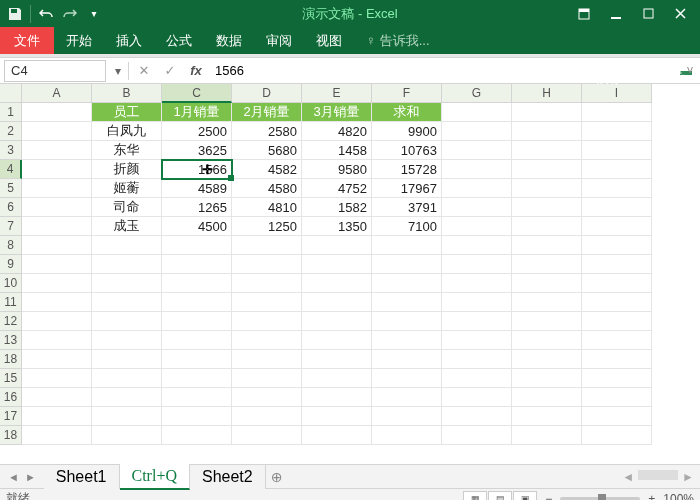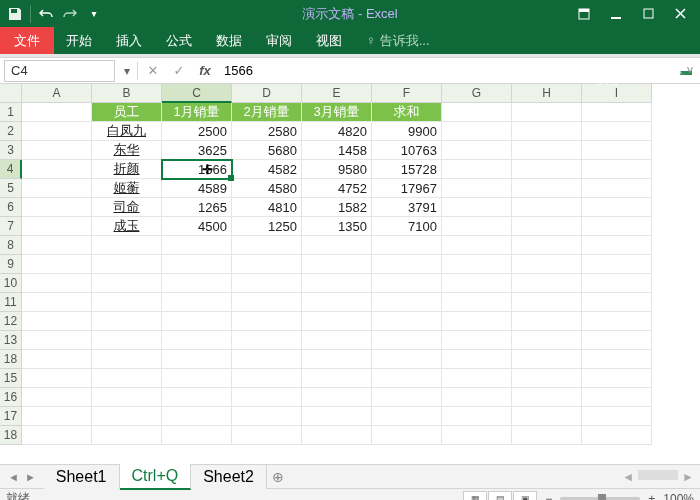--- a/index.html
+++ b/index.html
@@ -1,58 +1,58 @@
 <!DOCTYPE html>
 <html><head>
 <meta charset="utf-8">
 <style>
   * { box-sizing: border-box; margin: 0; padding: 0; font-family: "Microsoft YaHei", sans-serif; }
   body { width: 700px; height: 500px; background: #fff; overflow: hidden; font-size: 12px; }
   .titlebar { height: 27px; background: #0e6837; display: flex; align-items: center; color: #fff; position: relative; }
   .qat { display: flex; align-items: center; gap: 2px; padding-left: 4px; }
   .qat-btn { width: 22px; height: 22px; display: flex; align-items: center; justify-content: center; cursor: pointer; }
   .qat-sep { width:1px; height:18px; background: rgba(255,255,255,0.25); margin: 0 2px;}
-  .title-text { position: absolute; left: 50%; transform: translateX(-50%); font-size: 13px; color: #c4b5fd; }
+  .title-text { position: absolute; left: 50%; transform: translateX(-50%); font-size: 13px; color: #86efac; }
   .win-controls { margin-left: auto; display: flex; align-items: center; gap: 4px; padding-right: 6px; }
   .win-btn { width: 28px; height: 22px; display:flex;align-items:center;justify-content:center;font-size:13px;cursor:pointer;}
   .ribbon-tabs { height: 27px; background: #0e6837; display: flex; align-items: stretch; color: #fff; }
   .rtab { padding: 0 12px; display:flex;align-items:center;font-size:13px;cursor:pointer;}
   .rtab.file { background: #ef4444; padding:0 14px;}
   .rtab.tellme { color: #b7d8c4; display:flex;align-items:center;gap:4px;}
   .rtab-right { margin-left:auto; display:flex; gap:16px; padding-right:8px;margin-top:44px;}
   .share-btn { background:#2e8b57; color:#fff; padding:2px 8px; display:flex;align-items:center;gap:4px; font-size:13px;}
   .ribbon-sep { height:4px; background:#e6e6e6; border-bottom:1px solid #d4d4d4;}
   .formula-bar { height:26px; display:flex; align-items:center; background:#fff; border-bottom:1px solid #d4d4d4; }
-  .name-box { width:111px; height:22px; border:1px solid #ccc; margin:0 4px 0 4px; padding:2px 6px; font-size:13px; color:#333; background:#fff;}
+  .name-box { width:102px; height:22px; border:1px solid #ccc; margin:0 4px 0 4px; padding:2px 6px; font-size:13px; color:#333; background:#fff;}
   .name-caret { width:16px; display:flex;justify-content:center;color:#666; cursor:pointer;}
   .fx-btn { width:26px; text-align:center; color:#999; cursor:pointer; font-size:13px;}
   .fx-btn.fx { font-style:italic; font-weight:bold; color:#555;}
   .fx-sep { width:1px; height:18px; background:#d4d4d4; margin:0 2px;}
   .formula-input { flex:1; height:22px; border:none; padding:2px 6px; font-size:13px; outline:none;}
   .fb-expand { width:20px; text-align:center; color:#888; cursor:pointer;}
   .sheet-area { position:relative; height:380px; overflow:hidden; }
   .grid { display:grid; grid-template-columns: 22px repeat(9, 70px); }
   .grid .colh, .grid .rowh, .grid .corner { background:#eef3e9; border-right:1px solid #d4d4d4; border-bottom:1px solid #d4d4d4; display:flex;align-items:center;justify-content:center; font-size:12px; color:#555; height:19px;}
   .grid .corner { background:#eef3e9; }
   .grid .rowh { background:#eef3e9; }
   .cell { border-right:1px solid #e5e5e5; border-bottom:1px solid #e5e5e5; height:19px; display:flex;align-items:center; padding:0 4px; font-size:13px; color:#222;}
   .cell.rnum { justify-content:flex-end; }
-  .cell.center { justify-content:center;text-decoration:underline; }
+  .cell.center { justify-content:center; }
   .hdr-green { background:#7cc24a; color:#fff; justify-content:center;}
   .colh.seld { background:#d5e6c8;}
   .rowh.seld { background:#d5e6c8;}
   .colh.active { border-bottom:2px solid #107c41;}
   .rowh.active { border-right:2px solid #107c41;}
   .selected { outline:2px solid #107c41; outline-offset:-1px; position:relative; z-index:2;}
   .fill-handle { width:6px;height:6px;background:#107c41; position:absolute; right:-3px; bottom:-3px; cursor:crosshair;}
   .tabs-bar { height:24px; background:#f3f3f3; border-top:1px solid #d4d4d4; display:flex; align-items:center; }
   .tab-nav { display:flex; gap:6px; padding:0 8px; color:#888;}
   .tab-nav span{cursor:pointer;font-size:11px;}
   .sheet-tab { padding:3px 12px; border-right:1px solid #d4d4d4; font-size:16px; cursor:pointer; background:#f3f3f3;}
-  .sheet-tab.active { background:#fff; border-bottom:2px solid #107c41; color:#107c41;}
+  .sheet-tab.active { background:#fff; border-bottom:2px solid #107c41; color:#107c41;font-family:Liberation Serif, serif;}
   .add-sheet { width:22px; text-align:center; font-size:14px; color:#888; cursor:pointer;}
   .tab-scroll { margin-left:auto; display:flex; gap:4px; padding-right:6px; color:#aaa;}
   .status-bar { height:20px; background:#f3f3f3; border-top:1px solid #d4d4d4; display:flex; align-items:center; font-size:12px; color:#555; padding:0 6px;}
   .status-right { margin-left:auto; display:flex; align-items:center; gap:8px;}
   .view-btns { display:flex; gap:1px;}
   .view-btn { width:24px; height:16px; background:#fff; border:1px solid #ccc; display:flex;align-items:center;justify-content:center; font-size:9px; cursor:pointer;}
   .zoom-slider { width:80px; height:4px; background:#ccc; position:relative; border-radius:2px;}
   .zoom-thumb { width:8px;height:10px;background:#888;position:absolute;left:38px;top:-3px;}
   svg{display:block;}
 </style>

